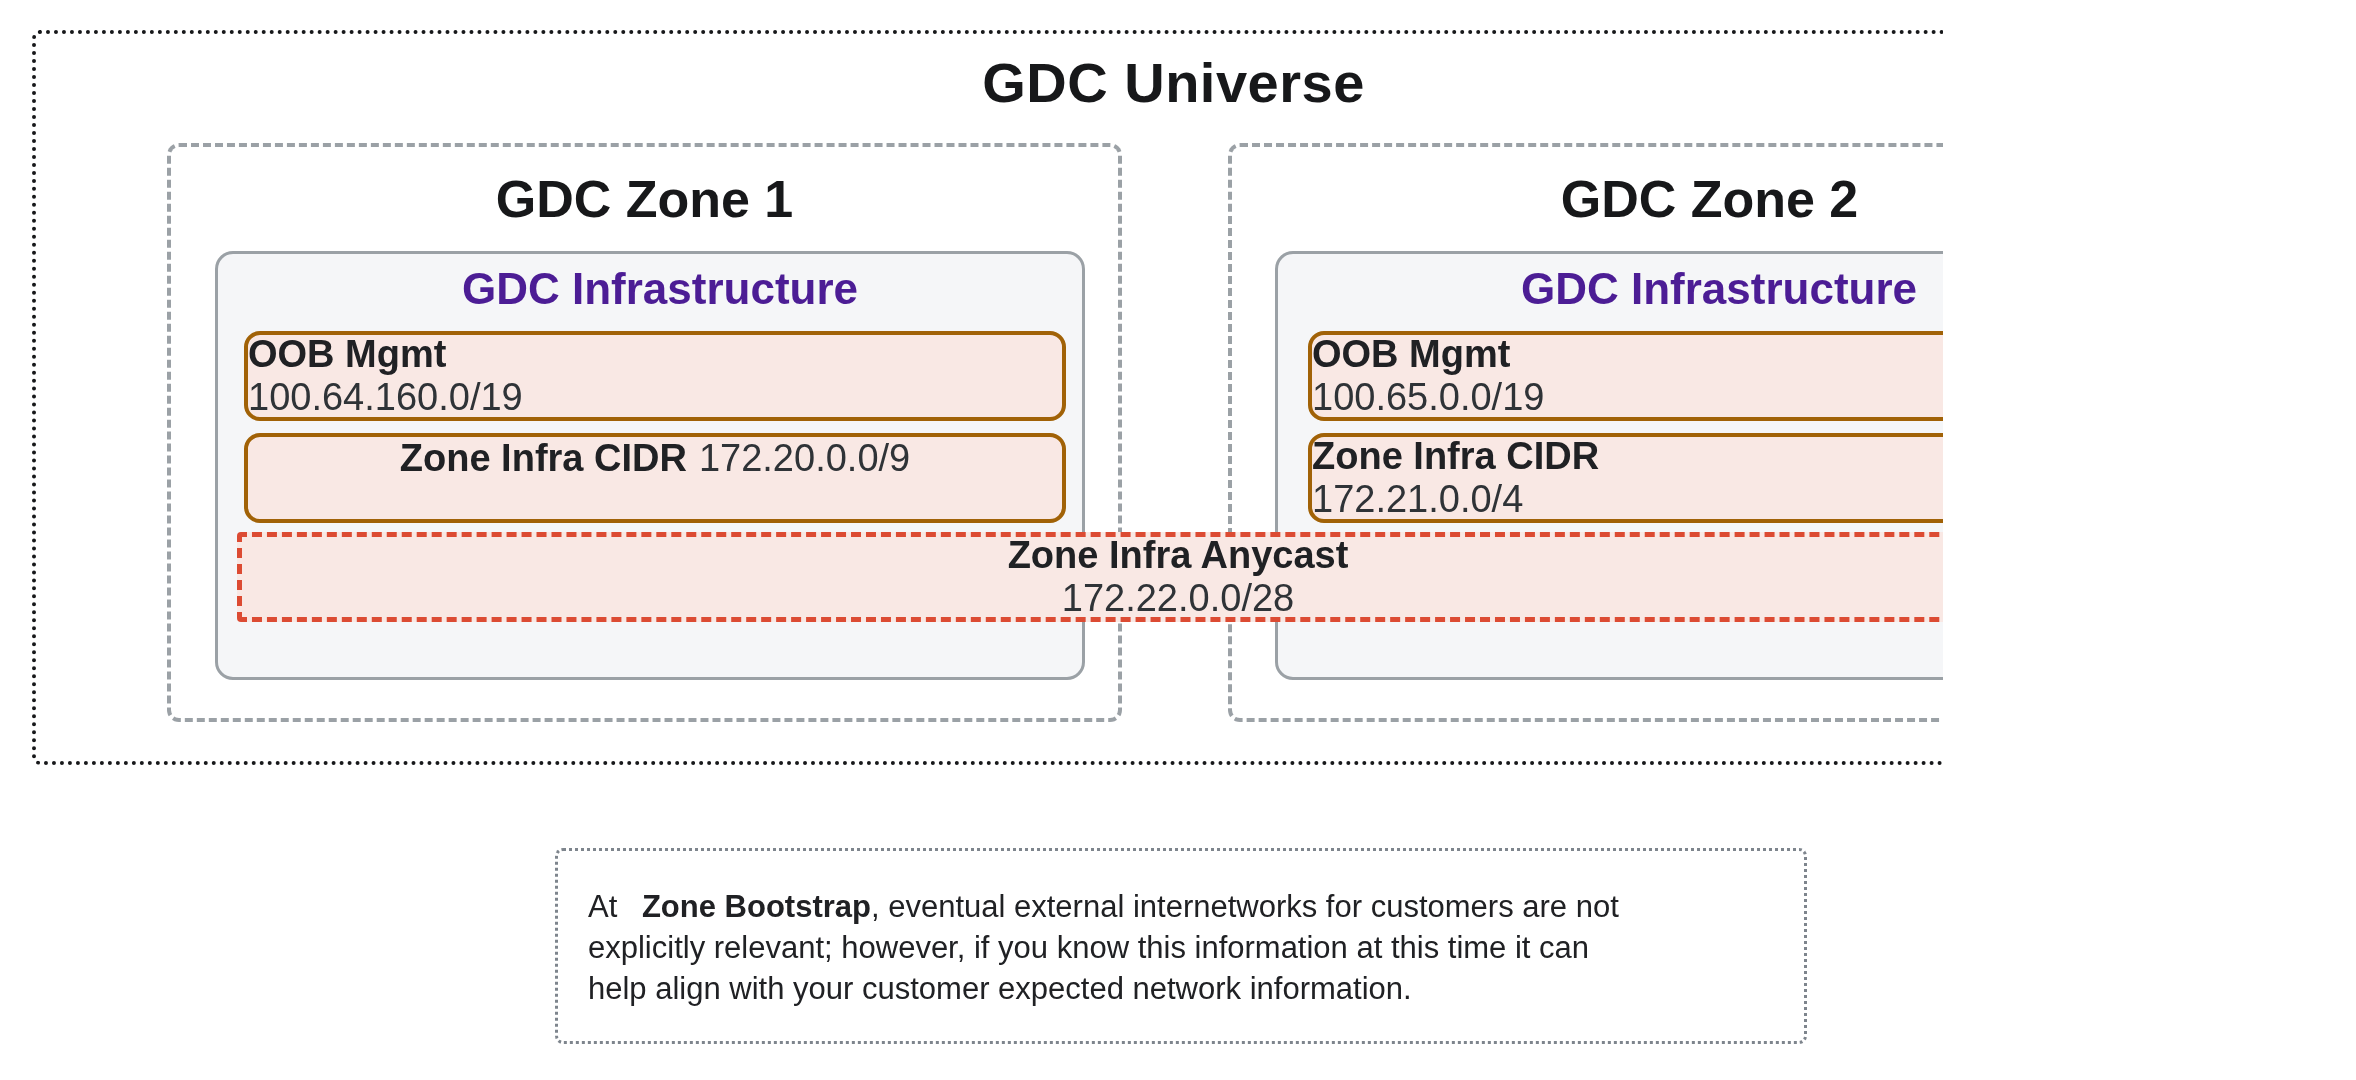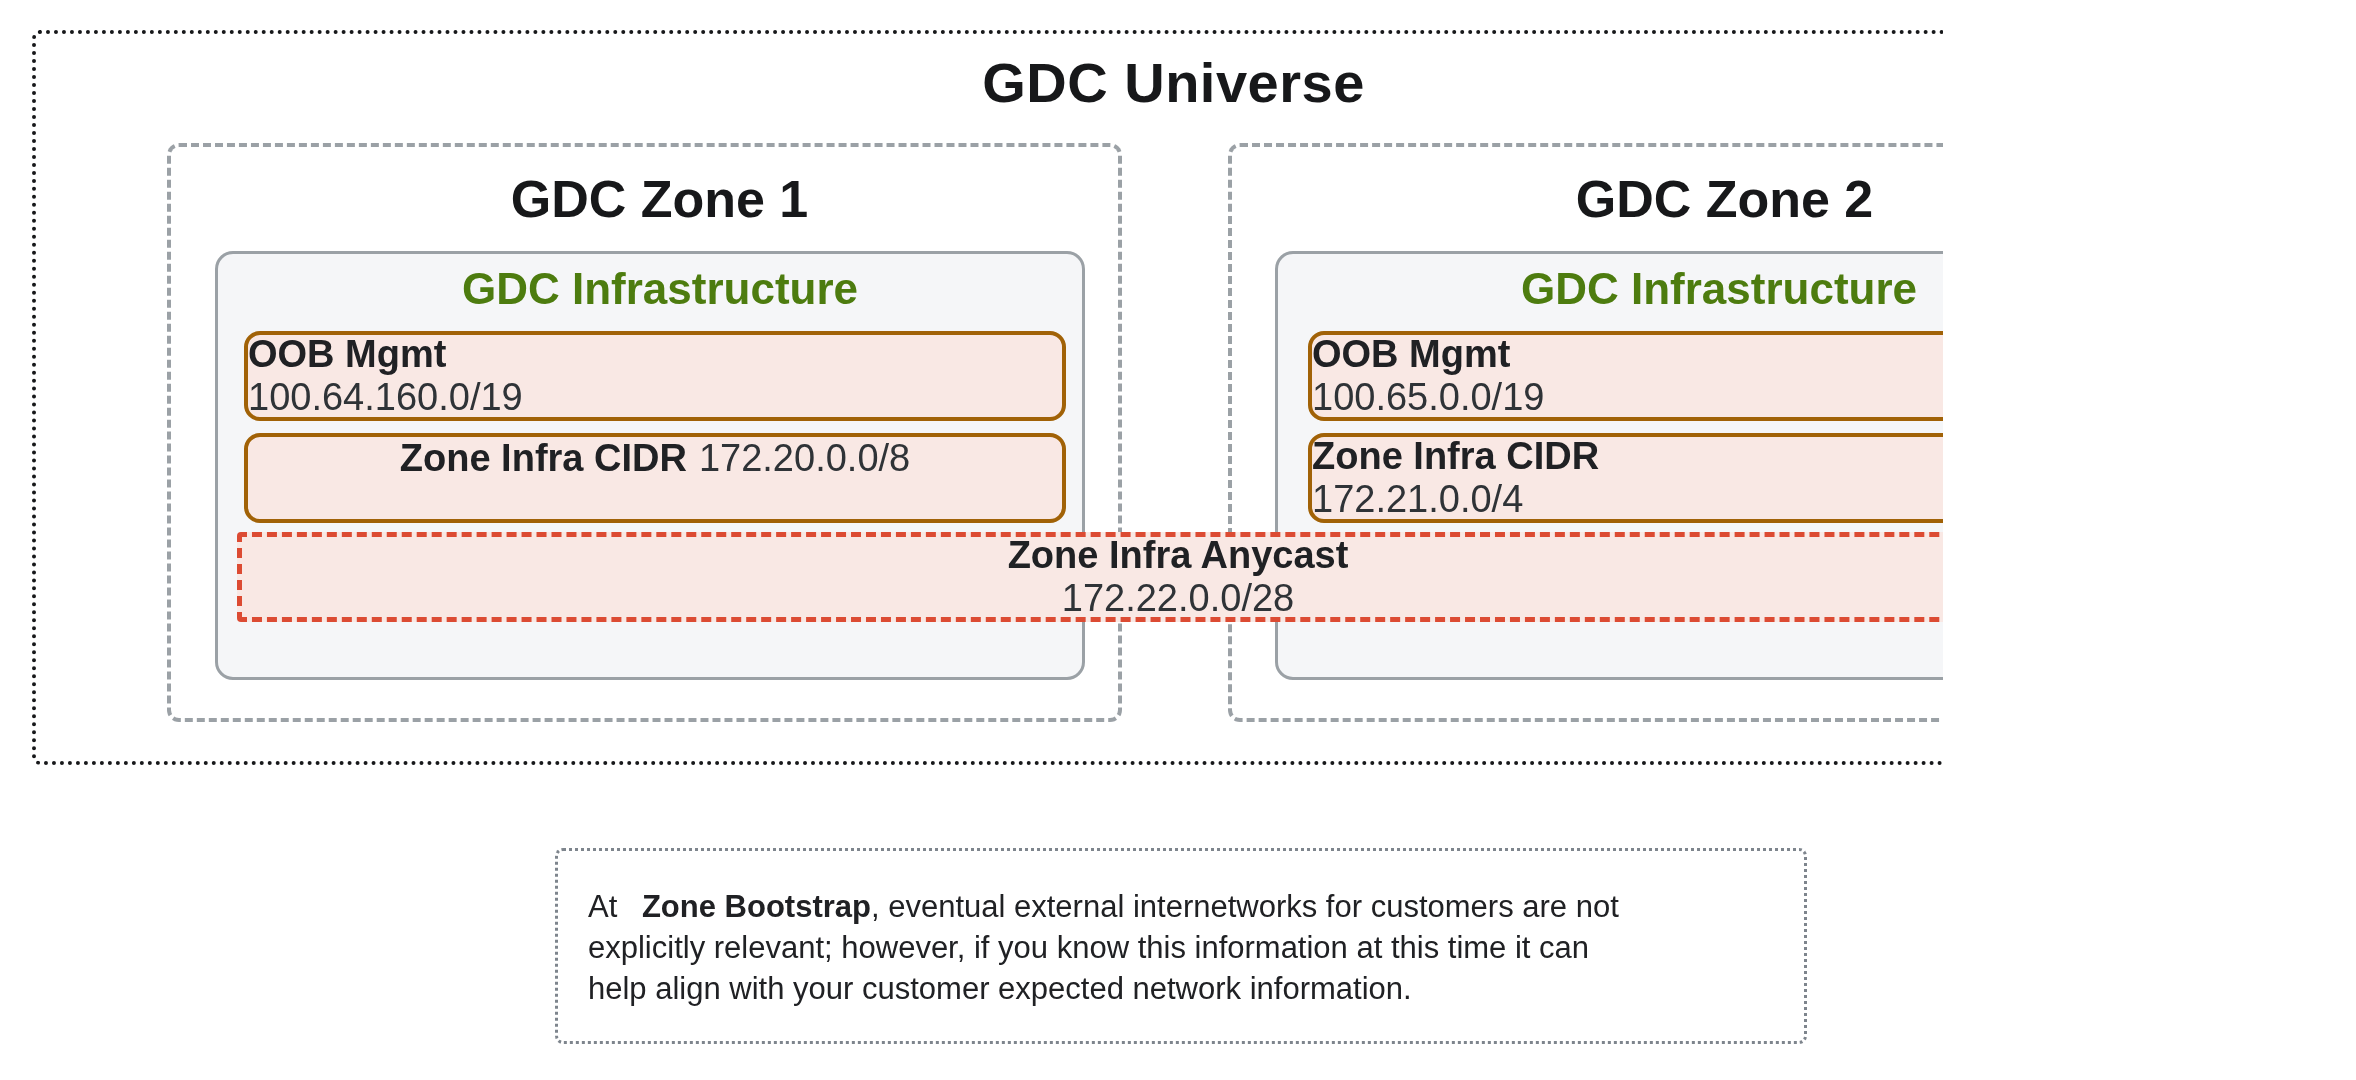--- a/index.html
+++ b/index.html
@@ -40,21 +40,21 @@
     top: 109px;
     height: 579px;
     border: 4px dashed #9BA1A6;
     border-radius: 12px;
     background: #ffffff;
   }
   .zone-1 { left: 131px; width: 955px; }
   .zone-2 { left: 1192px; width: 963px; }
   .zone-title {
     position: absolute;
-    top: 22px; left: 15px;
+    top: 22px; left: 0;
     width: 100%;
     text-align: center;
     font-size: 52px;
     font-weight: bold;
     color: #17181a;
   }
 
   
   .infra {
     position: absolute;
@@ -66,21 +66,21 @@
   }
   .zone-1 .infra { left: 44px; width: 870px; }
   .zone-2 .infra { left: 43px; width: 868px; }
   .infra-title {
     position: absolute;
     top: 10px; left: 0;
     width: 100%;
     text-align: center;
     font-size: 44px;
     font-weight: bold;
-    color: #4d7c0f;
+    color: #4c1d95;
     padding-left: 20px;
   }
 
   
   .redbox {
     position: absolute;
     height: 90px;
     background: #F9E8E4;
     border: 4px solid #a16207;
     border-radius: 16px;
@@ -144,21 +144,21 @@
     <div class="zone zone-1">
       <div class="zone-title">GDC Zone 1</div>
       <div class="infra">
         <div class="infra-title">GDC Infrastructure</div>
         <div class="redbox stacked row-1">
           <div class="box-label">OOB Mgmt</div>
           <div class="box-value">100.64.160.0/19</div>
         </div>
         <div class="redbox inline row-2">
           <span class="box-label">Zone Infra CIDR</span>
-          <span class="box-value">172.20.0.0/8</span>
+          <span class="box-value">172.20.0.0/9</span>
         </div>
       </div>
     </div>
 
     <div class="zone zone-2">
       <div class="zone-title">GDC Zone 2</div>
       <div class="infra">
         <div class="infra-title">GDC Infrastructure</div>
         <div class="redbox stacked row-1">
           <div class="box-label">OOB Mgmt</div>

